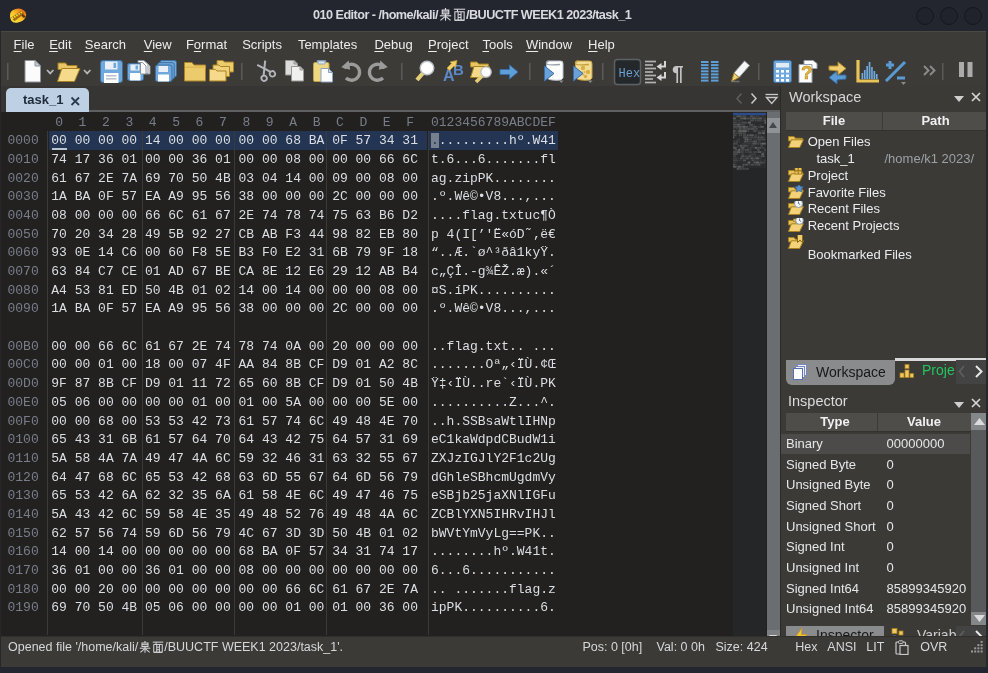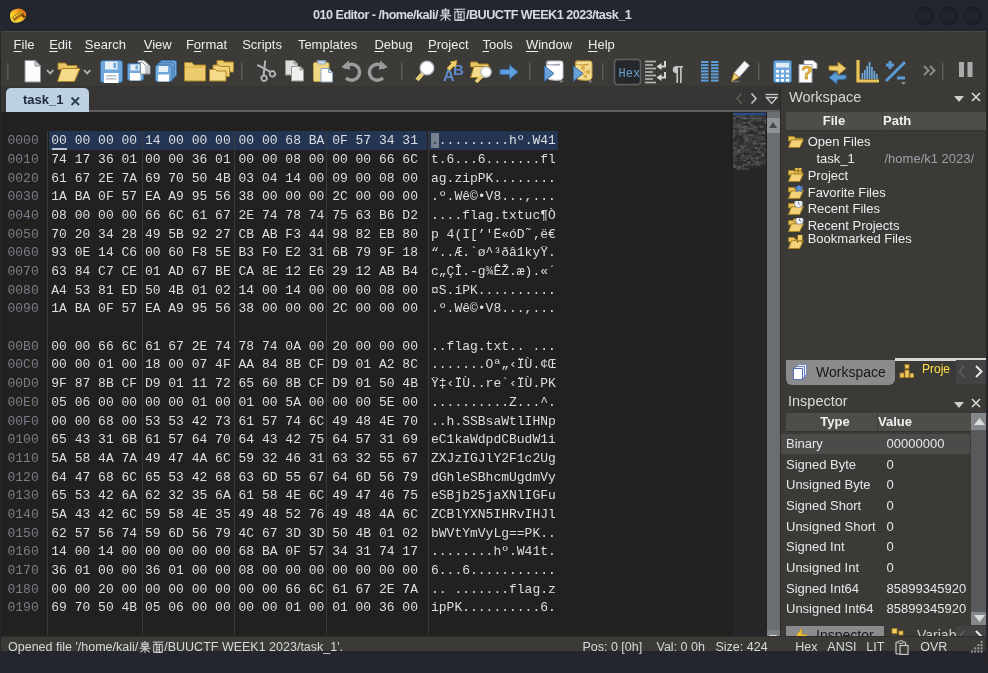--- a/index.html
+++ b/index.html
@@ -35,31 +35,31 @@
 
 #mmap{left:733px;top:112px;width:33px;height:535px;background:#252628}
 #sbar{left:766.5px;top:112px;width:13.5px;height:535px;background:#6b6e71}
 #sbar .btn{position:absolute;left:0;width:13.5px}
 
 #split{left:780px;top:86px;width:6px;height:561px;background:#3b3a37;border-left:1px solid #2b2a28}
 
 #panel{left:786px;top:86px;width:202px;height:561px;background:#3b3a37;font-size:13px;color:#dcdcdc}
 .phead{position:absolute;left:0;width:202px;height:19px;background:#4e4d4a;border-bottom:1px solid #33322f}
 .phead .c1{position:absolute;left:0;top:1px;width:96px;text-align:center;font-weight:bold;color:#f0f0f0}
-.phead .c2{position:absolute;left:97px;top:1px;width:105px;font-weight:bold;color:#f0f0f0}
+.phead .c2{position:absolute;left:97px;top:1px;width:105px;text-align:center;font-weight:bold;color:#f0f0f0}
 .phead .dv{position:absolute;left:96px;top:0;width:1px;height:18px;background:#3a3a3a}
 .trow{position:absolute;left:0;width:202px;height:17px;line-height:17px;font-weight:normal;color:#eaecee;white-space:nowrap}
 .irow{position:absolute;left:-5px;width:189px;height:20.7px;line-height:20.7px;color:#e4e6e8;white-space:nowrap}
 .irow b{position:absolute;left:105.6px;font-weight:normal}
 .tabstrip{position:absolute;left:0;width:202px;height:26px;background:#3b3a37}
 .atab{position:absolute;left:0;top:1.5px;width:109px;height:25px;background:#8a8b8d;border-radius:0 0 6px 6px}
 .atab span{position:absolute;left:30px;top:4px;color:#16181a}
 .ptitle{position:absolute;left:2px;width:200px;height:23px;color:#dcdcdc}
 
-#status{left:0;top:636px;width:988px;height:15px;background:#3b3a37;border-top:1px solid #302f2c;font-size:12.5px;color:#d6d7d9}
+#status{left:0;top:636px;width:988px;height:36px;background:#3b3a37;border-top:1px solid #302f2c;font-size:12.5px;color:#d6d7d9}
 #status span{position:absolute;top:2.5px;white-space:pre}
 #strip{left:0;top:667px;width:988px;height:6px;background:#23262f}
 .edgeL{left:0;top:31px;width:1px;height:636px;background:#26262b}
 .edgeR{left:986px;top:31px;width:2px;height:636px;background:#26262b}
 </style></head><body>
 <div id="win">
 <div class="abs" id="title">
 <svg class="abs" style="left:8px;top:7px" width="21" height="18" viewBox="0 0 21 18">
         <defs>
           <linearGradient id="lg1" x1="0.1" y1="0.9" x2="0.9" y2="0.1">
@@ -354,20 +354,21 @@
 </div>
 <div class="abs" id="hex">
 <div class="abs" id="selhex"></div>
       <div class="abs" id="selasc"></div>
       <div class="abs" id="cur"></div>
 <div class="vsep" style="left:46.8px"></div>
 <div class="vsep" style="left:141.5px"></div>
 <div class="vsep" style="left:233.8px"></div>
 <div class="vsep" style="left:326.1px"></div>
 <div class="vsep" style="left:428.0px"></div>
+<div class="hr" id="hdr" style="top:0.5px"><span class="bt" style="margin-left:3.9px">0  1  2  3  4  5  6  7  8  9  A  B  C  D  E  F</span><span class="as">0123456789ABCDEF</span></div>
 <div class="hr" style="top:19.20px">
 <span class="ad">0000</span>
 <span class="bt">00 00 00 00 14 00 00 00 00 00 68 BA 0F 57 34 31</span>
 <span class="as"><span style="color:#233552">.</span>.........hº.W41</span>
 </div>
 <div class="hr" style="top:37.89px">
 <span class="ad">0010</span>
 <span class="bt">74 17 36 01 00 00 36 01 00 00 08 00 00 00 66 6C</span>
 <span class="as">t.6...6.......fl</span>
 </div>
@@ -761,42 +762,42 @@
         <path d="M11.5 0.6 V2.5 L13 3.5" stroke="#46638a" stroke-width="0.9" fill="none"></path>
       </svg>
 <div class="trow" style="top:131.2px">
         <span class="abs" style="left:21.7px">Recent Projects</span>
       </div>
 <svg class="abs" style="left:2px;top:149.0px" width="16" height="15" viewBox="0 0 16 15">
         <path d="M0.5 2.5 h5.5 l1.5 1.8 h7 v2.6 H0.5 z" fill="#e9c25e" stroke="#a5811f"></path>
         <path d="M0.5 13.5 L3.4 5.8 H15.4 L11.7 13.5 z" fill="#f3d27a" stroke="#a5811f"></path>
         <path d="M9.5 -1.5 h5 v9 l-2.5 -2.4 -2.5 2.4 z" fill="#f0cd6e" stroke="#8a6a14" stroke-width="1"></path>
       </svg>
-<div class="trow" style="top:144px">
+<div class="trow" style="top:160px">
         <span class="abs" style="left:21.7px">Bookmarked Files</span>
       </div>
 <div class="tabstrip" style="top:272px">
         <div class="abs" style="left:109px;top:0;width:93px;height:2.5px;background:#d8d8d8"></div>
         <div class="atab">
           <span style="font-size:14px">Workspace</span>
           <svg class="abs" style="left:6px;top:4px" width="17" height="17" viewBox="0 0 17 17">
             <rect x="5.5" y="0.5" width="9" height="11" fill="#eef3fa" stroke="#7a88c0"></rect>
             <rect x="3.5" y="2.5" width="9" height="11" fill="#eef3fa" stroke="#7a88c0"></rect>
             <rect x="1.5" y="4.5" width="9" height="11" fill="#ffffff" stroke="#5870b8"></rect>
           </svg>
         </div>
         <svg class="abs" style="left:113px;top:6px" width="15" height="15" viewBox="0 0 15 15">
           <g fill="#f0c95f" stroke="#a5811f" stroke-width="0.8">
             <rect x="1" y="9" width="4" height="4.5"></rect>
             <rect x="6" y="6" width="4" height="7.5"></rect>
             <rect x="6" y="0.5" width="4" height="4"></rect>
             <rect x="11" y="9.5" width="3.5" height="4"></rect>
           </g>
         </svg>
-        <span class="abs" style="left:136px;top:4px;color:#fde047;font-size:12px">Proje</span>
+        <span class="abs" style="left:136px;top:4px;color:#22c55e;font-size:14px">Proje</span>
         <div class="abs" style="left:170px;top:2px;width:32px;height:24px;background:#434343"></div>
         <svg class="abs" style="left:171px;top:6px" width="31" height="15">
           <path d="M7 2 L2.5 7.5 L7 13" stroke="#5e5e5e" stroke-width="1.8" fill="none"></path>
           <path d="M19 2 L24.5 7.5 L19 13" stroke="#e8e8e8" stroke-width="2" fill="none"></path>
         </svg>
       </div>
 <div class="ptitle" style="top:303px">
         <span class="abs" style="left:0px;top:4px;font-size:14.5px">Inspector</span>
         <svg class="abs" style="left:165px;top:12px" width="12" height="8">
           <path d="M1 1 H11 L6 7 z" fill="#cfcfcf"></path>

